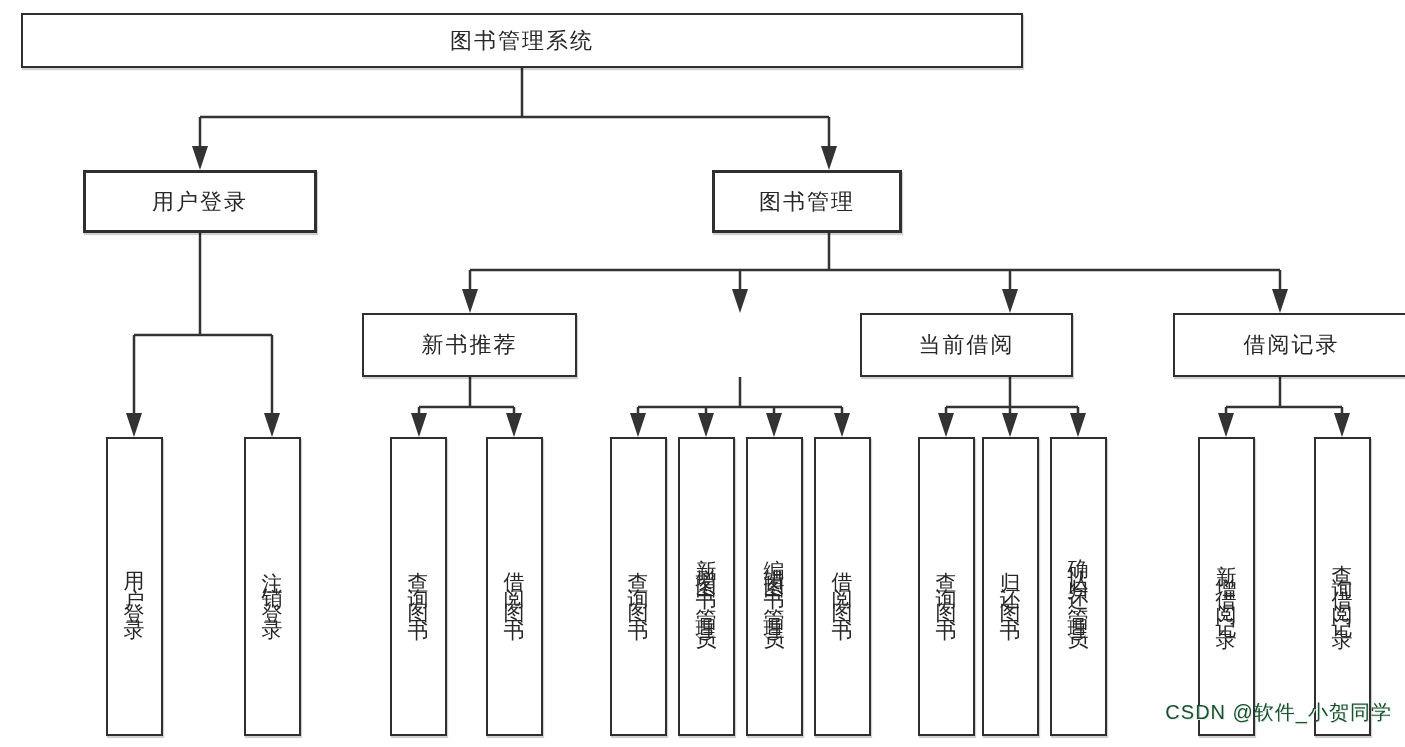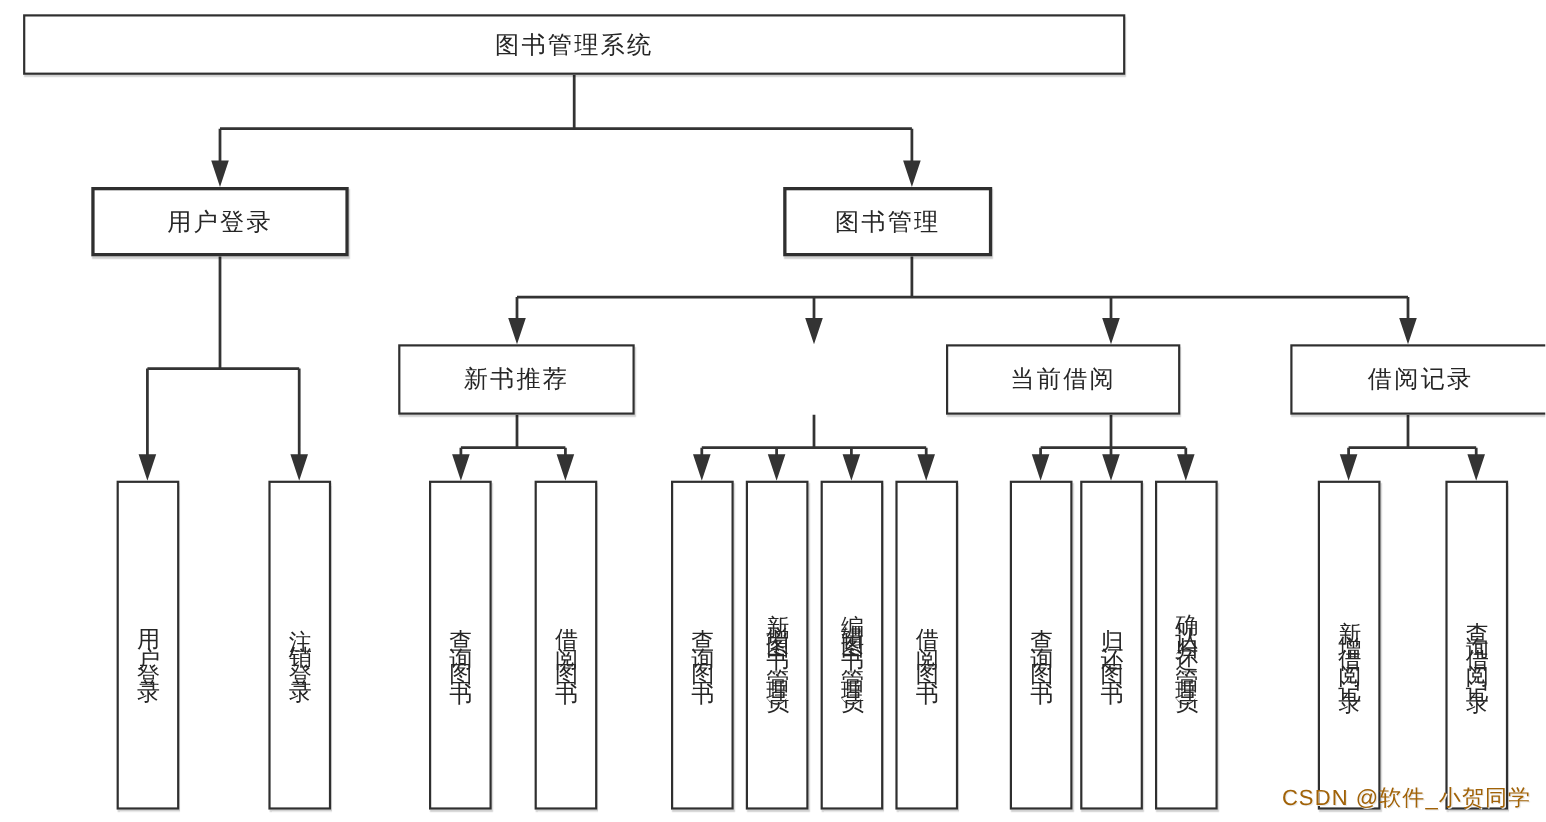--- a/index.html
+++ b/index.html
@@ -42,24 +42,24 @@
     writing-mode: vertical-rl;
     text-orientation: mixed;
     font-size: 21px;
     line-height: 1;
     color: #262626;
     white-space: nowrap;
   }
   .watermark {
     position: absolute;
     right: 13px;
-    bottom: 8px;
+    bottom: 21px;
     font-size: 20px;
     letter-spacing: 1px;
-    color: #a16207;
+    color: #14532d;
     text-shadow: 1px 1px 0 #e9e9e9;
     z-index: 5;
     white-space: nowrap;
   }
 </style>
 </head>
 <body>
 
 <div class="canvas">
 

